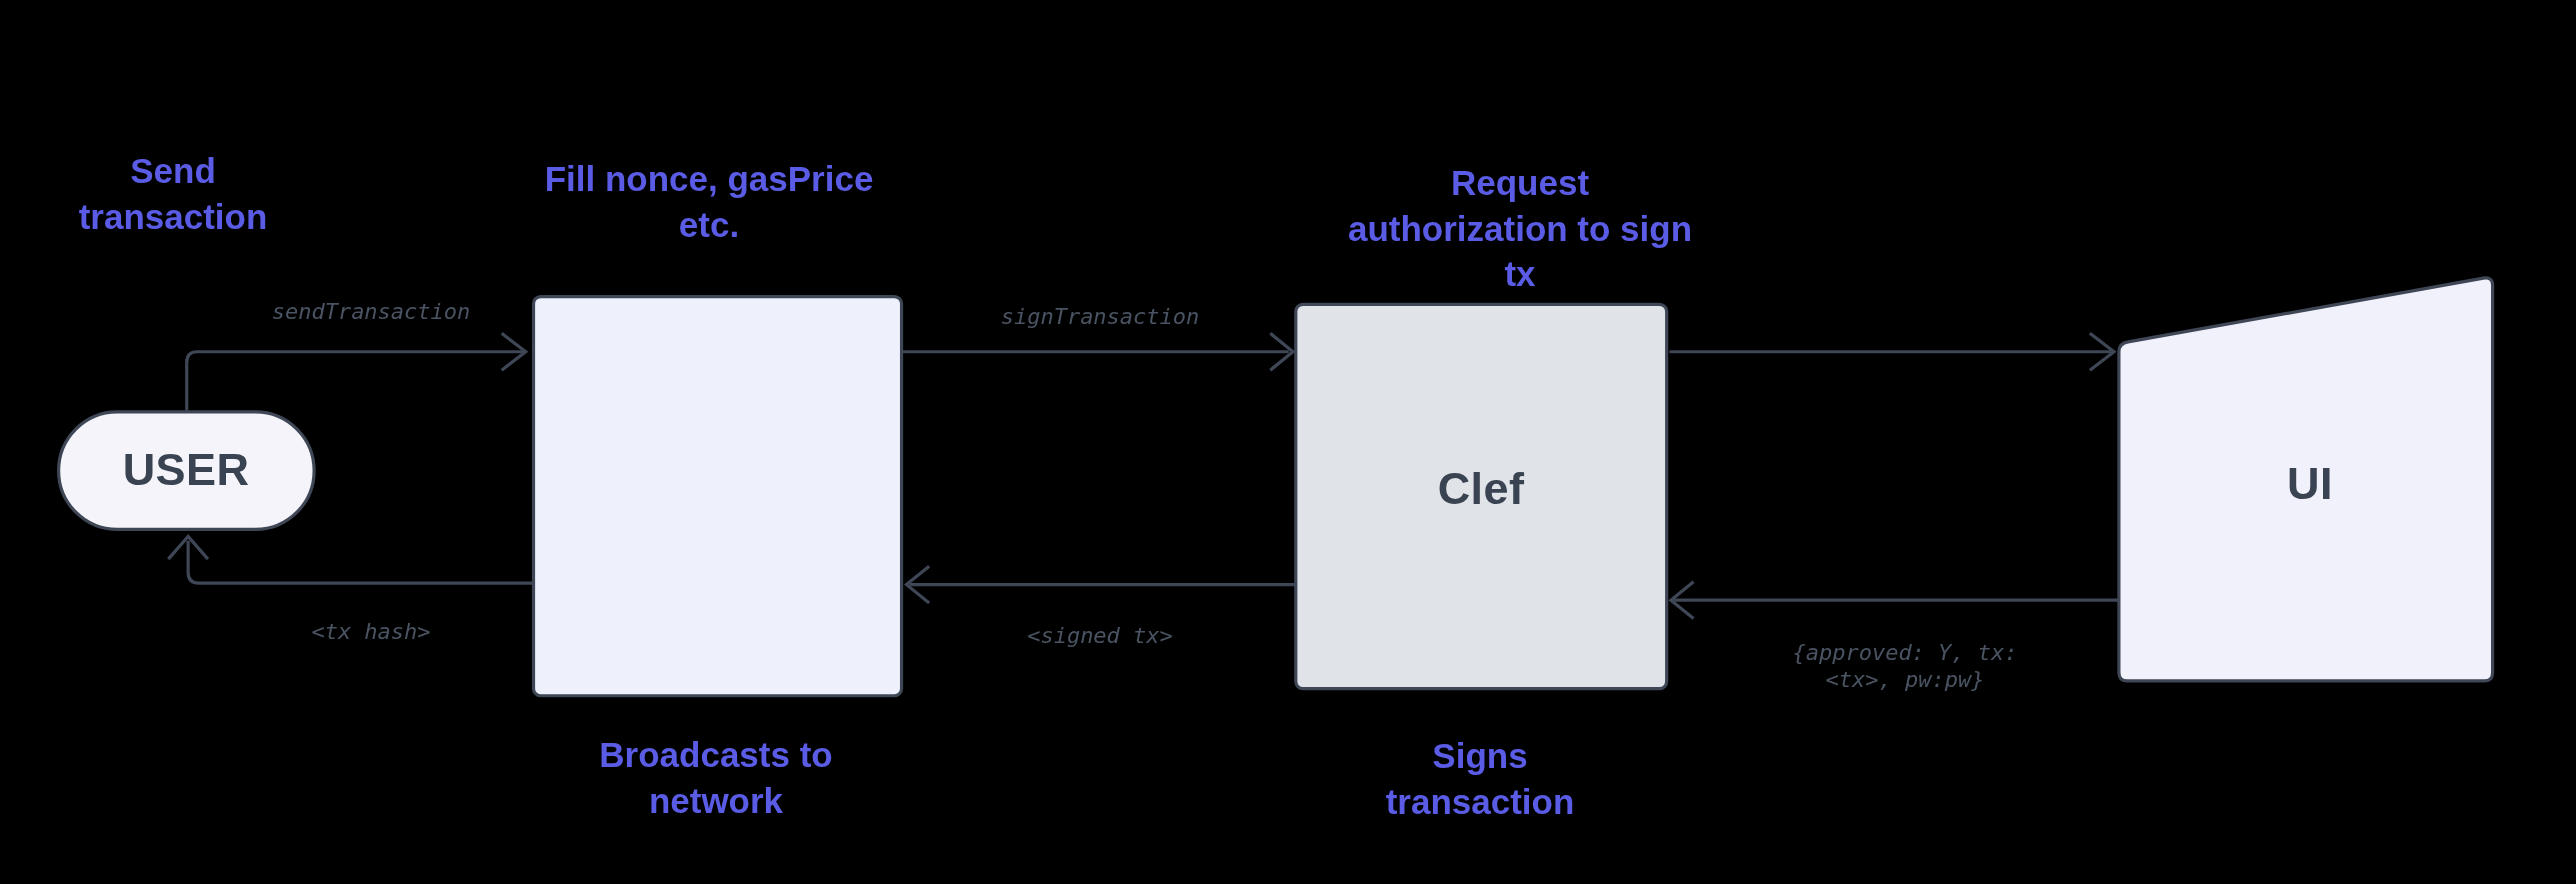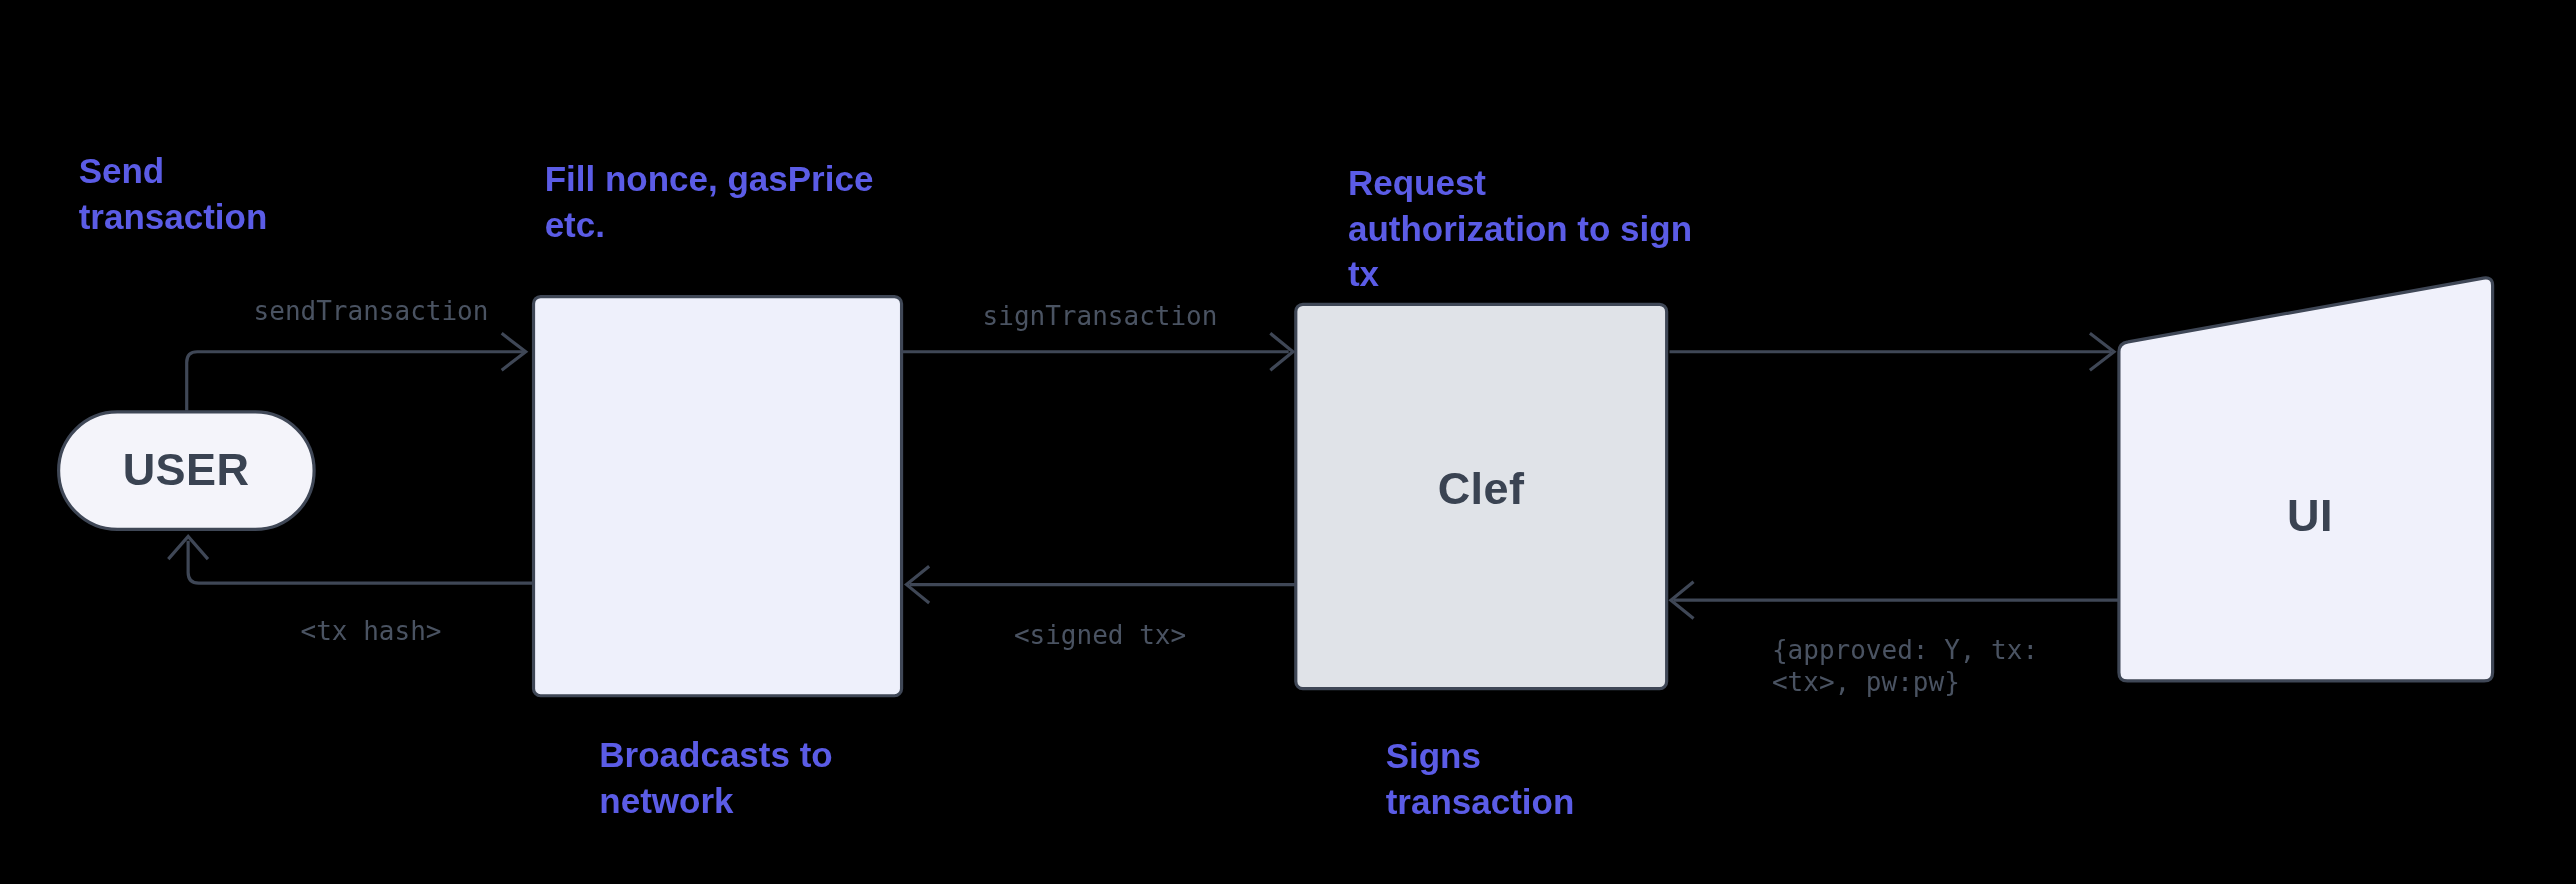--- a/index.html
+++ b/index.html
@@ -19,34 +19,36 @@
     position:relative;
     width:2576px;height:884px;
     background:var(--bg);
     overflow:hidden;
     font-family:"Liberation Sans", sans-serif;
   }
   .stage svg{position:absolute;left:0;top:0;}
   .lbl{
     position:absolute;
     transform:translate(-50%,-50%);
+    text-align:center;
     white-space:pre-line;
   }
   .caption{
     color:var(--annotation);
     font-family:"Liberation Sans", sans-serif;
     font-weight:bold;
     font-size:35px;
     line-height:1.3;
   }
   .edge-label{
     color:var(--edge-label);
     font-family:"DejaVu Sans Mono", monospace;
-    font-size:26px;
+    font-size:22px;
     line-height:1.22;
+    font-style:italic;
   }
   .node-label{
     color:var(--node-text);
     font-family:"Liberation Sans", sans-serif;
     font-weight:bold;
     font-size:45px;
     line-height:1.13;
     letter-spacing:0.4px;
   }
 </style>
@@ -98,16 +100,16 @@
 
   <div class="lbl edge-label" style="left:371px;top:312px">sendTransaction</div>
   <div class="lbl edge-label" style="left:1100px;top:317px">signTransaction</div>
   <div class="lbl edge-label" style="left:371px;top:632px">&lt;tx hash&gt;</div>
   <div class="lbl edge-label" style="left:1100px;top:636px">&lt;signed tx&gt;</div>
   <div class="lbl edge-label" style="left:1905px;top:667px">{approved: Y, tx:
 &lt;tx&gt;, pw:pw}</div>
 
   <div class="lbl node-label" style="left:186px;top:470px">USER</div>
   <div class="lbl node-label" style="left:1481px;top:489px">Clef</div>
-  <div class="lbl node-label" style="left:2310px;top:516px">UI</div>
+  <div class="lbl node-label" style="left:2310px;top:484px">UI</div>
 
 </div>
 
 
 </body></html>

